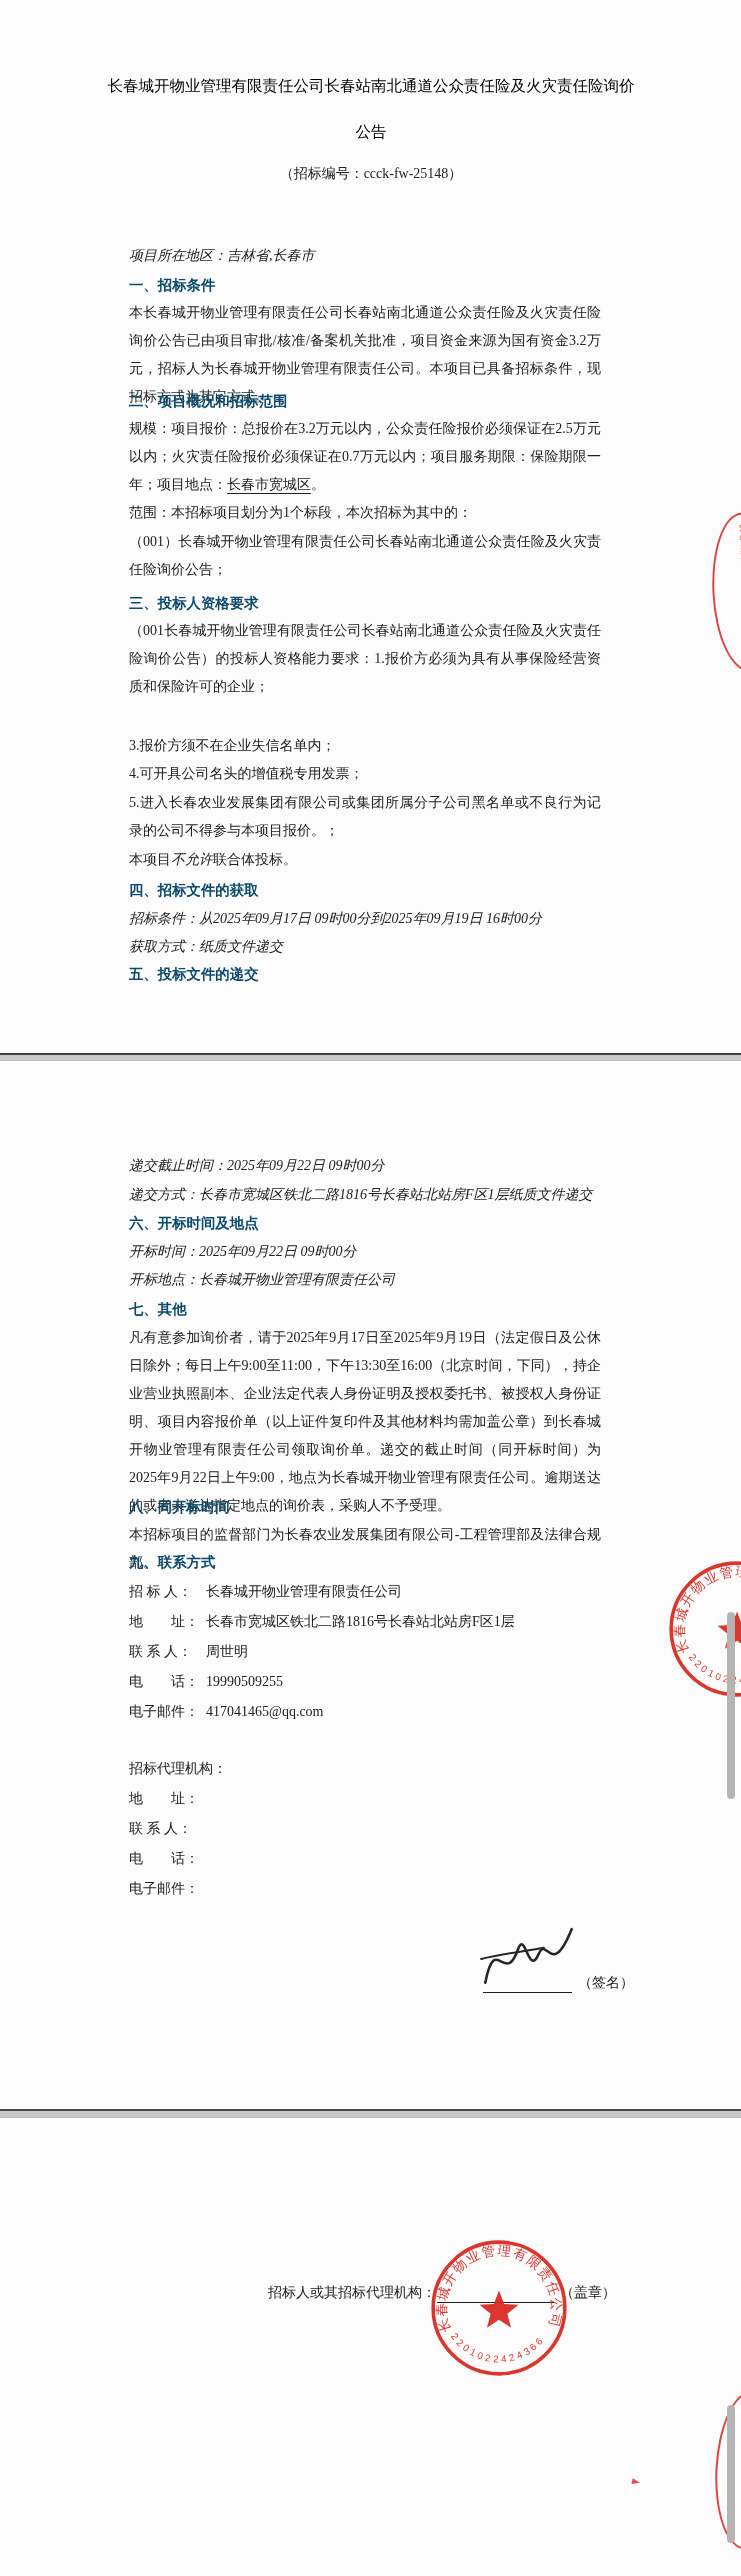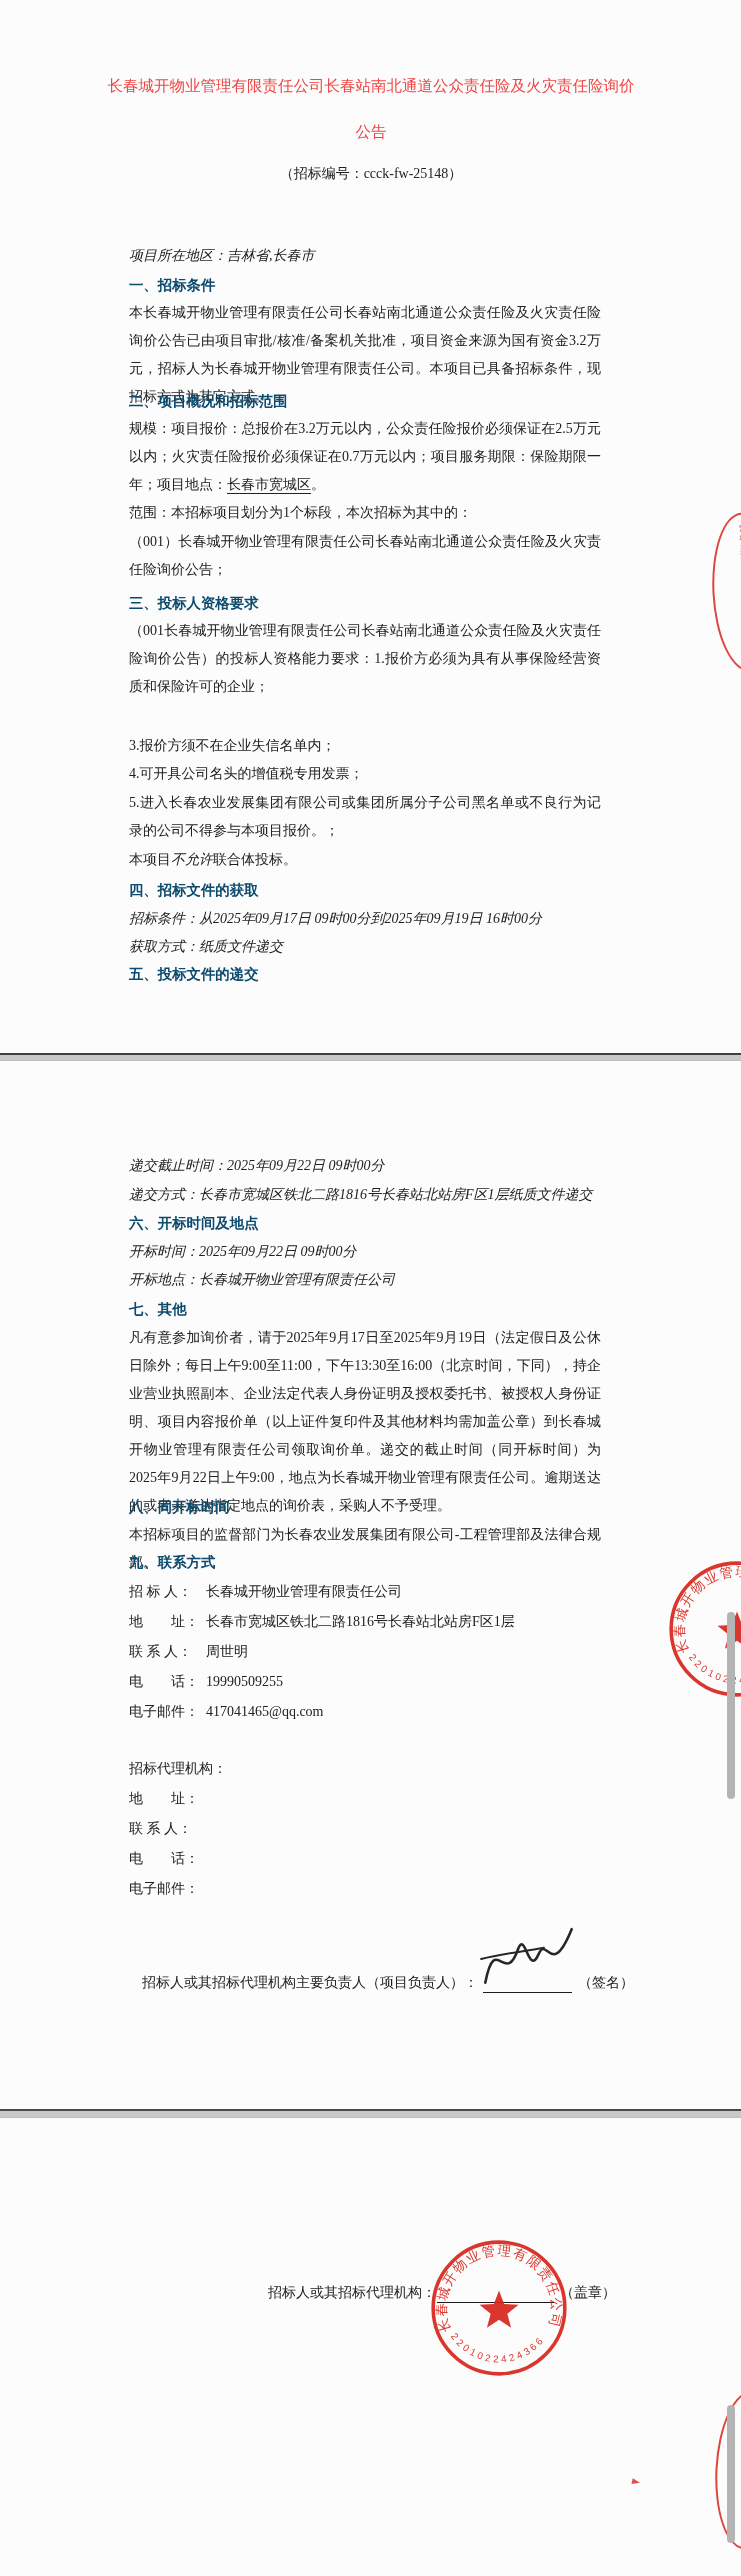--- a/index.html
+++ b/index.html
@@ -6,21 +6,21 @@
   .canvas{position:relative;width:742px;height:3201px;background:#c9c9c9;overflow:hidden;
           font-family:"Liberation Serif","DejaVu Serif",serif;color:#212121;}
   .page{position:absolute;left:0;width:742px;background:#fcfcfc;overflow:hidden;z-index:1;}
   #page1{top:0;height:1053px;border-bottom:2.1px solid #3f3f3f;}
   #page2{top:1060px;height:1048px;border-top:0.5px solid #c0c0c0;border-bottom:2.1px solid #4a4a4a;}
   #page3{top:2117px;height:1083px;border-top:0.5px solid #c0c0c0;}
   .ln{position:absolute;left:129px;width:472px;font-size:14px;line-height:28px;text-align:justify;}
   .one{width:auto;text-align:left;white-space:nowrap;font-style:italic;}
   .hd{position:absolute;left:129px;font-family:"Liberation Sans","DejaVu Sans",sans-serif;
       font-weight:bold;font-size:14.4px;line-height:28px;color:#0c4a6e;}
-  .title{position:absolute;left:103px;width:536px;text-align:center;font-size:15.5px;line-height:46px;color:#ef4444;}
+  .title{position:absolute;left:103px;width:536px;text-align:center;font-size:15.5px;line-height:46px;color:#000000;}
   .subtitle{position:absolute;left:0;width:742px;text-align:center;font-size:14px;line-height:29px;}
   .u{border-bottom:1px solid #222;padding-bottom:1px;}
   .it{font-style:italic;}
   .rowset{position:absolute;left:129px;width:505px;}
   .rowset .row{height:30px;line-height:30px;font-size:14px;white-space:nowrap;}
   .rowset .lab{display:inline-block;min-width:77px;}
   .sigline{position:absolute;font-size:14px;line-height:29px;white-space:nowrap;}
   .rule{position:absolute;height:1px;background:#1c1c1c;}
   .stamp-svg{position:absolute;opacity:.92;}
   .oval-stamp{position:absolute;width:155px;height:62px;border:2.6px solid #d9261c;border-radius:50%;
@@ -97,21 +97,20 @@
     </div>
 
     <div class="rowset" style="top:693px;">
       <div class="row"><span class="lab" style="min-width:0">招标代理机构：</span><span></span></div>
       <div class="row"><span class="lab">地　　址：</span><span></span></div>
       <div class="row"><span class="lab">联 系 人：</span><span></span></div>
       <div class="row"><span class="lab">电　　话：</span><span></span></div>
       <div class="row"><span class="lab">电子邮件：</span><span></span></div>
     </div>
 
-    <div class="sigline" style="left:142px;top:907px;">招标人或其招标代理机构主要负责人（项目负责人）：</div>
     <div class="rule" style="left:483px;top:931px;width:89px;"></div>
     <svg class="stamp-svg" style="left:478px;top:861px;" width="103" height="72" viewBox="0 0 200 140">
       <path d="M14,118 C34,18 52,128 78,52 C92,16 98,108 118,62 C134,26 142,112 182,14" fill="none" stroke="#151515" stroke-width="5" stroke-linecap="round"></path>
       <path d="M6,72 C50,60 90,58 128,50" fill="none" stroke="#151515" stroke-width="4" stroke-linecap="round"></path>
     </svg>
     <div class="sigline" style="left:578px;top:907px;">（签名）</div>
 
     <svg class="stamp-svg" style="left:665px;top:496px;" width="144" height="144" viewBox="0 0 280 280">
       <circle cx="140" cy="140" r="128" fill="none" stroke="#d9261c" stroke-width="7"></circle>
       <path id="arcTop2" d="M55.6,199.1 A103,103 0 1 1 224.4,199.1" fill="none"></path>

